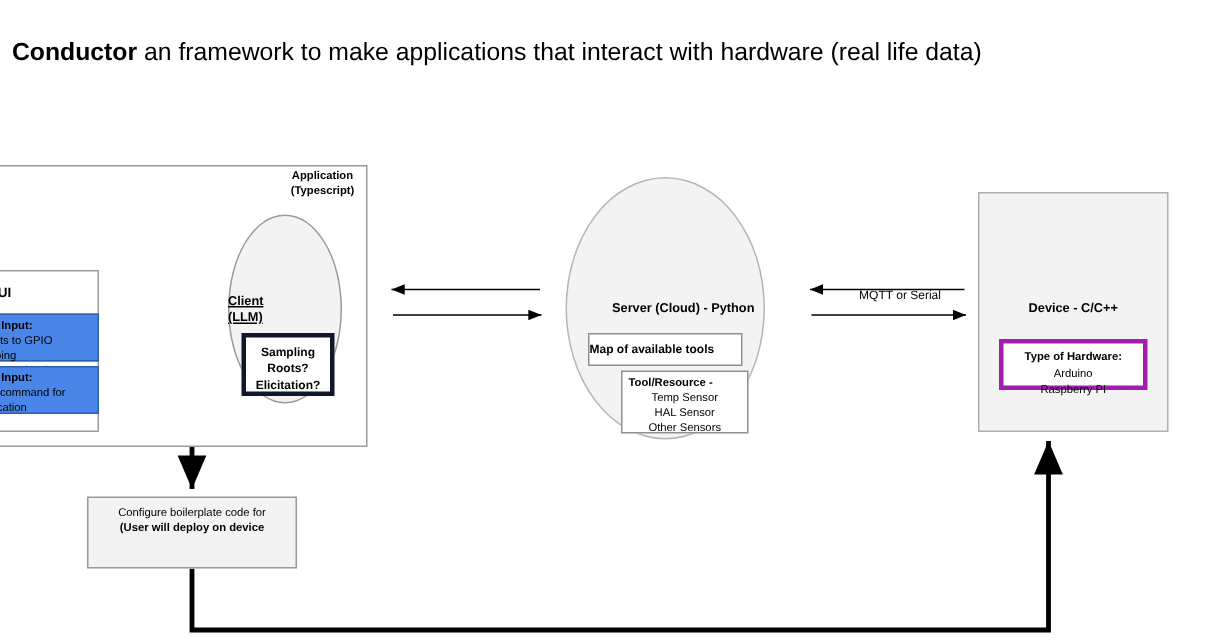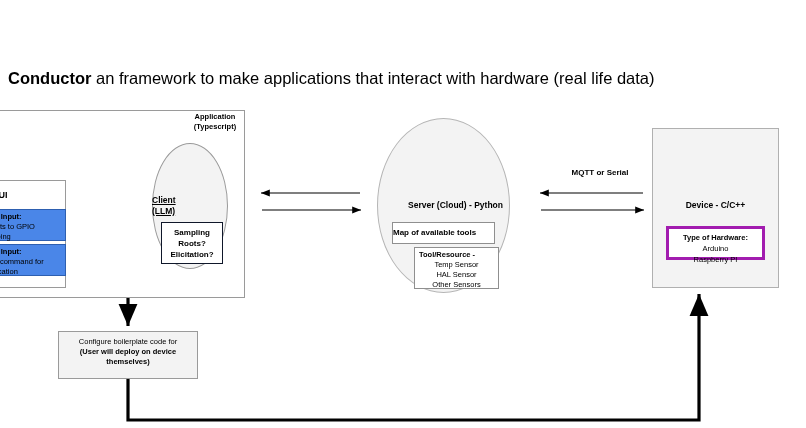--- a/index.html
+++ b/index.html
@@ -23,21 +23,20 @@
   .abs { position: absolute; }
 
   
   #title {
     left: 8px;
     top: 26px;
     width: 790px;
     font-size: 16.5px;
     color: #000;
     white-space: nowrap;
-    margin-top: 43px;
   }
   #title .bold { font-weight: bold; }
 
   
   #app-box {
     left: -60px;
     top: 110px;
     width: 305px;
     height: 188px;
     border: 1px solid #9a9a9a;
@@ -118,21 +117,21 @@
     font-weight: bold;
     line-height: 11px;
     color: #000;
     text-decoration: underline;
   }
   #client-inner {
     left: 161px;
     top: 222px;
     width: 62px;
     height: 42px;
-    border: 1px solid #0f172a;
+    border: 3px solid #0f172a;
     background: #ffffff;
     box-sizing: border-box;
     font-size: 8px;
     font-weight: bold;
     line-height: 11px;
     text-align: center;
     color: #000;
     padding-top: 4px;
   }
 
@@ -237,25 +236,25 @@
     line-height: 10px;
     color: #000;
     text-align: center;
     padding-top: 5px;
   }
   #boiler-box .bold { font-weight: bold; }
 
   
   #mqtt-label {
     left: 540px;
-    top: 168px;
+    top: 192px;
     width: 120px;
     text-align: center;
     font-size: 8px;
-    font-weight: bold;
+    font-weight: normal;
     color: #000;
   }
 </style>
 </head>
 <body>
 
 <div id="canvas">
 
   <svg class="abs" style="left:0;top:0;width:806px;height:428px;">
     <defs>
@@ -334,18 +333,17 @@
   <div class="abs" id="device-title">Device - C/C++</div>
   <div class="abs" id="device-inner">
     <div class="hdr">Type of Hardware:</div>
     <div>Arduino</div>
     <div>Raspberry PI</div>
   </div>
 
   <div class="abs" id="boiler-box">
     <div>Configure boilerplate code for</div>
     <div class="bold">(User will deploy on device</div>
-    <div class="bold">themselves)</div>
   </div>
 
   <div class="abs" id="mqtt-label">MQTT or Serial</div>
 
 </div>
 
 </body></html>

